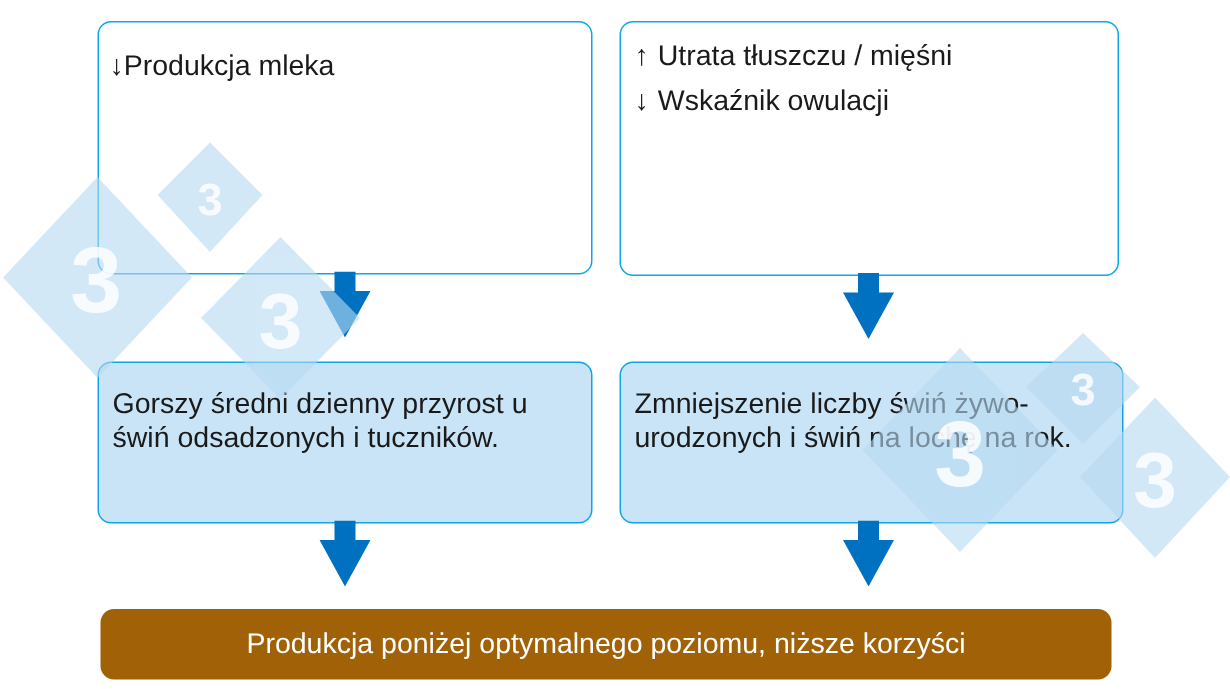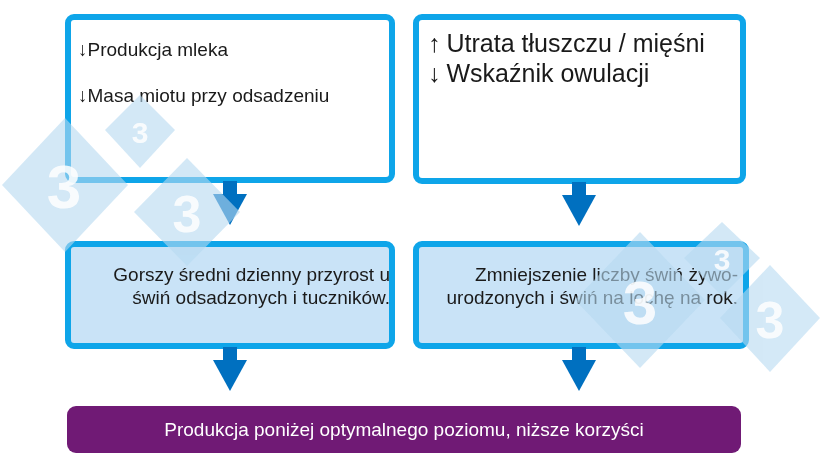--- a/index.html
+++ b/index.html
@@ -11,21 +11,21 @@
       width: 820px;
       height: 459px;
       position: relative;
       overflow: hidden;
       font-family: "Liberation Sans", sans-serif;
       color: #1a1a1a;
     }
     .box {
       position: absolute;
       box-sizing: border-box;
-      border: 6px solid #0ea5e9;
+      border: 1px solid #0ea5e9;
       border-radius: 9px;
       background: #ffffff;
     }
     .box.light {
       background: #c9e3f7;
     }
     #box-top-left {
       left: 65px; top: 14px; width: 330px; height: 169px;
     }
     #box-top-right {
@@ -51,71 +51,69 @@
       line-height: 24px;
       white-space: nowrap;
     }
     .list-right {
       position: absolute;
       left: 9px;
       top: 8px;
       margin: 0;
       padding: 0;
       list-style: none;
-      font-size: 25px;
+      font-size: 19px;
     }
     .list-right li {
       height: 30.4px;
       line-height: 30px;
       white-space: nowrap;
     }
     .sym { display: inline-block; }
     .list-right .sym { margin-right: 6px; }
     .mid-text {
       position: absolute;
       left: 9px;
       top: 16px;
       width: 310px;
       font-size: 19px;
       line-height: 23px;
-      text-align: right;
     }
     .arrow {
       position: absolute;
       width: 34px;
       height: 44px;
     }
     #arrow-top-left { left: 213px; top: 181px; }
     #arrow-top-right { left: 562px; top: 182px; }
     #arrow-mid-left { left: 213px; top: 347px; }
     #arrow-mid-right { left: 562px; top: 347px; }
     #result-bar {
       position: absolute;
       left: 67px; top: 406px; width: 674px; height: 47px;
-      background: #701a75;
+      background: #a16207;
       border-radius: 9px;
       color: #ffffff;
       font-size: 19px;
       line-height: 47px;
       text-align: center;
     }
     .watermark {
       position: absolute;
       left: 0; top: 0;
       width: 820px; height: 459px;
       pointer-events: none;
     }
   </style>
 </head>
 <body>
 
 <div class="box" id="box-top-left">
   <ul class="list-left">
     <li><span class="sym">↓</span><span>Produkcja mleka</span></li>
-    <li><span class="sym">↓</span><span>Masa miotu przy odsadzeniu</span></li>
   </ul>
 </div>
 
 <div class="box" id="box-top-right">
   <ul class="list-right">
     <li><span class="sym">↑</span><span>Utrata tłuszczu / mięśni</span></li>
     <li><span class="sym">↓</span><span>Wskaźnik owulacji</span></li>
   </ul>
 </div>
 

